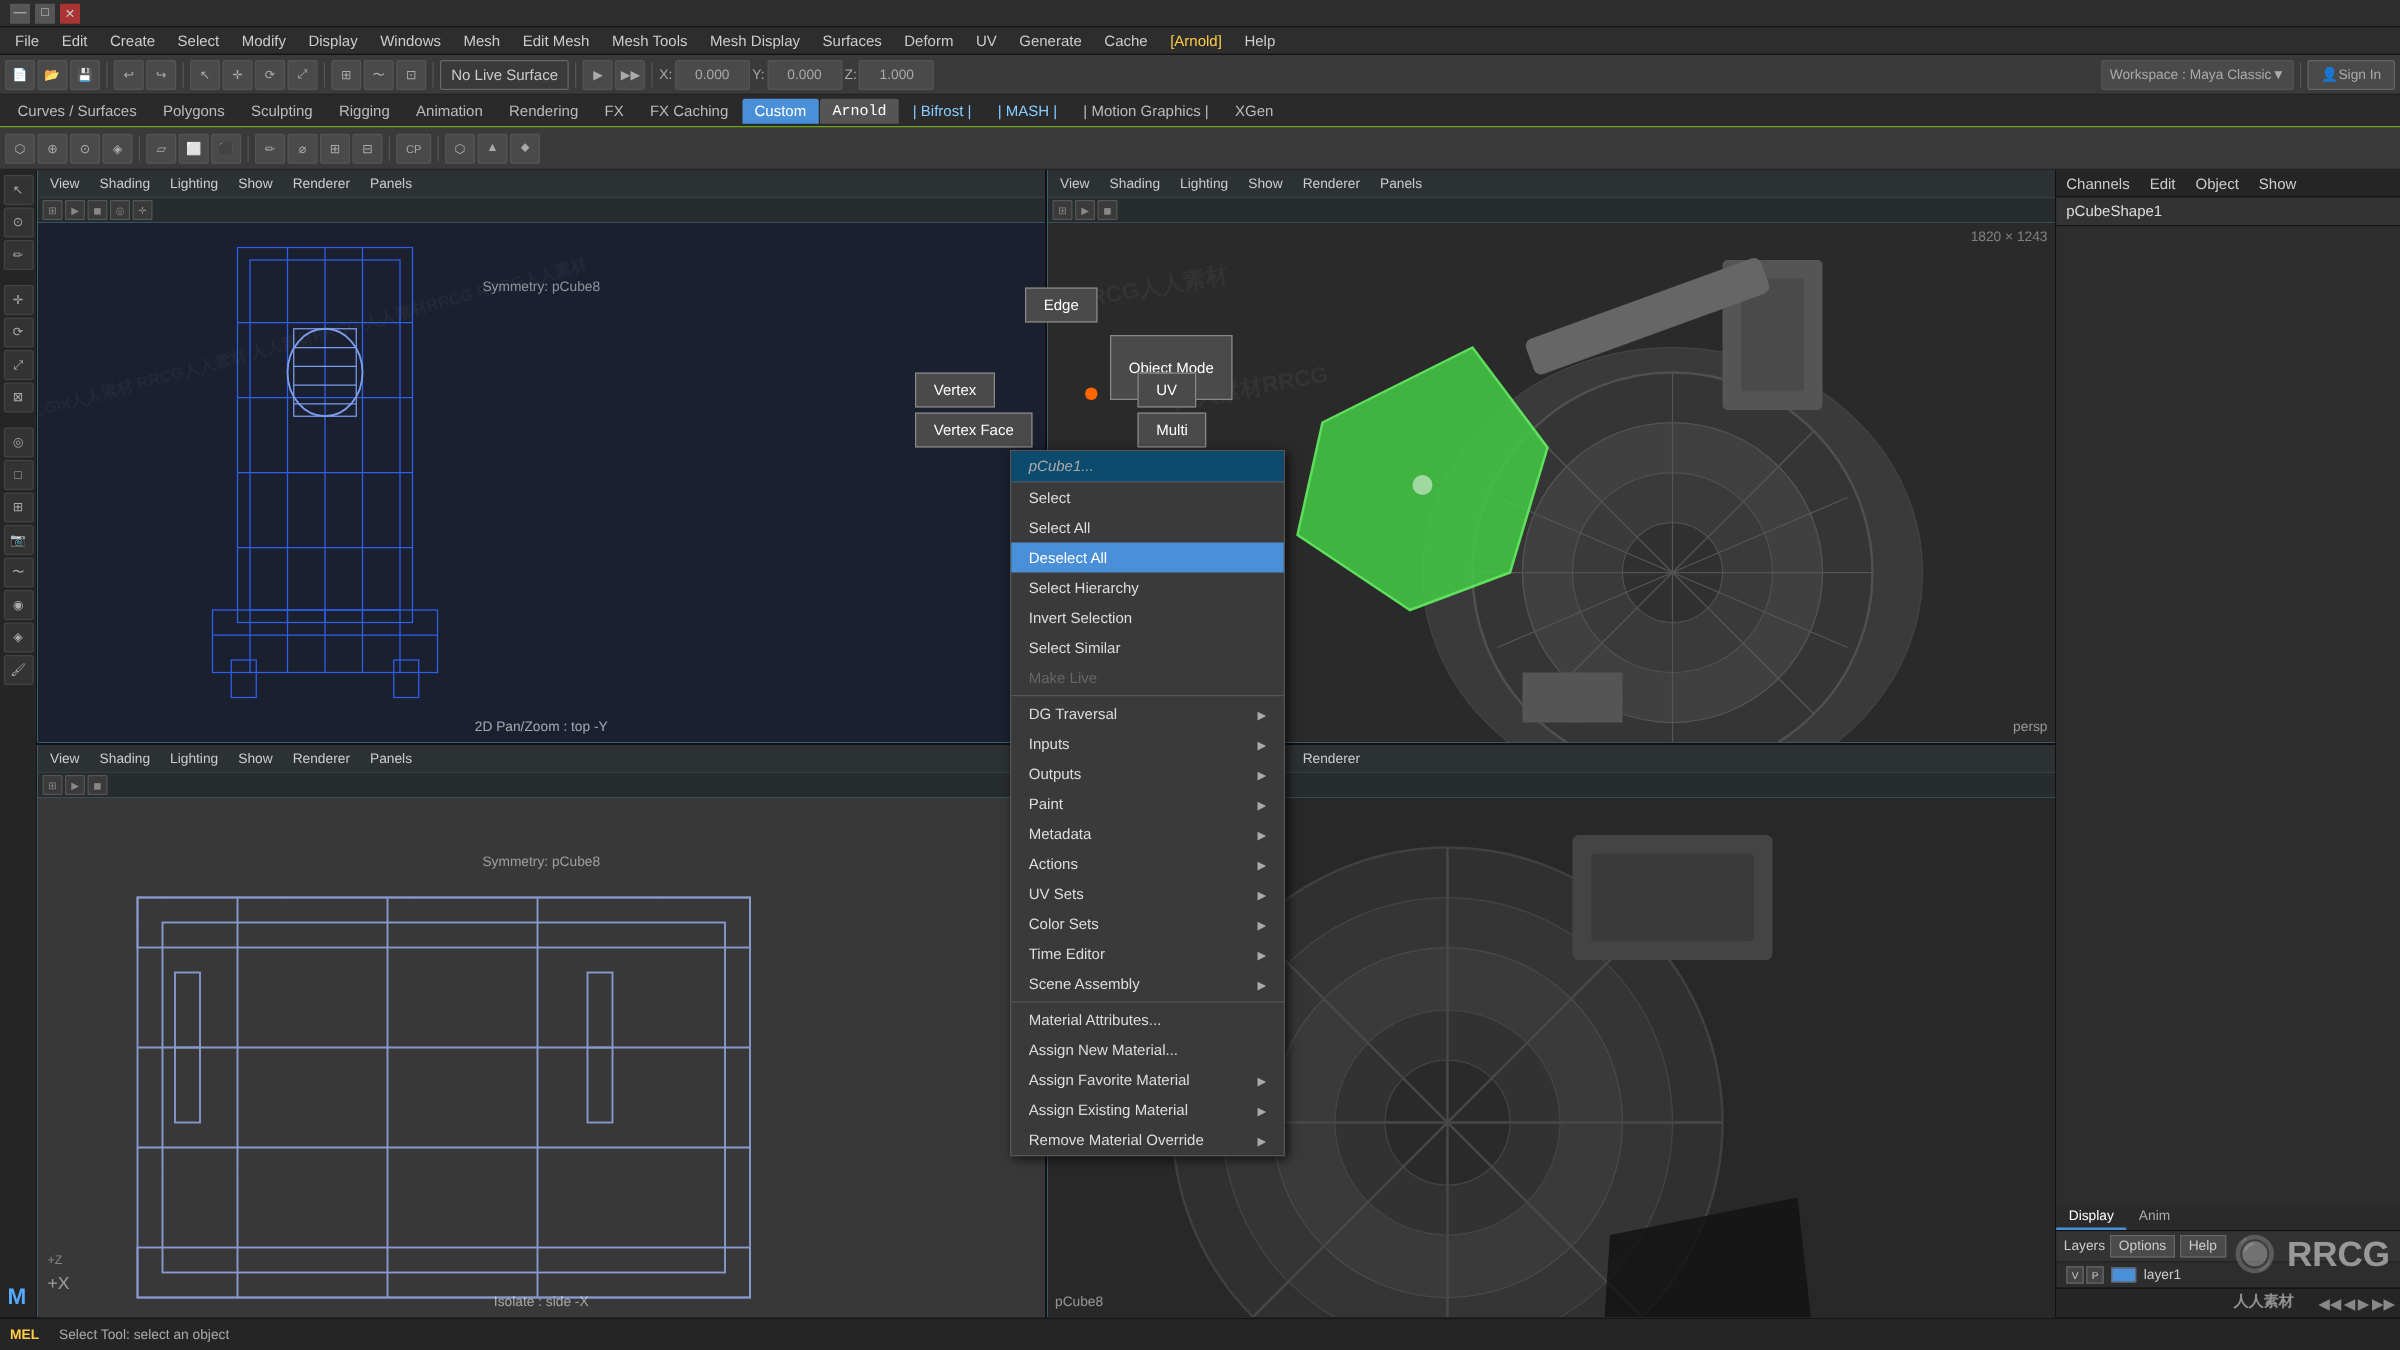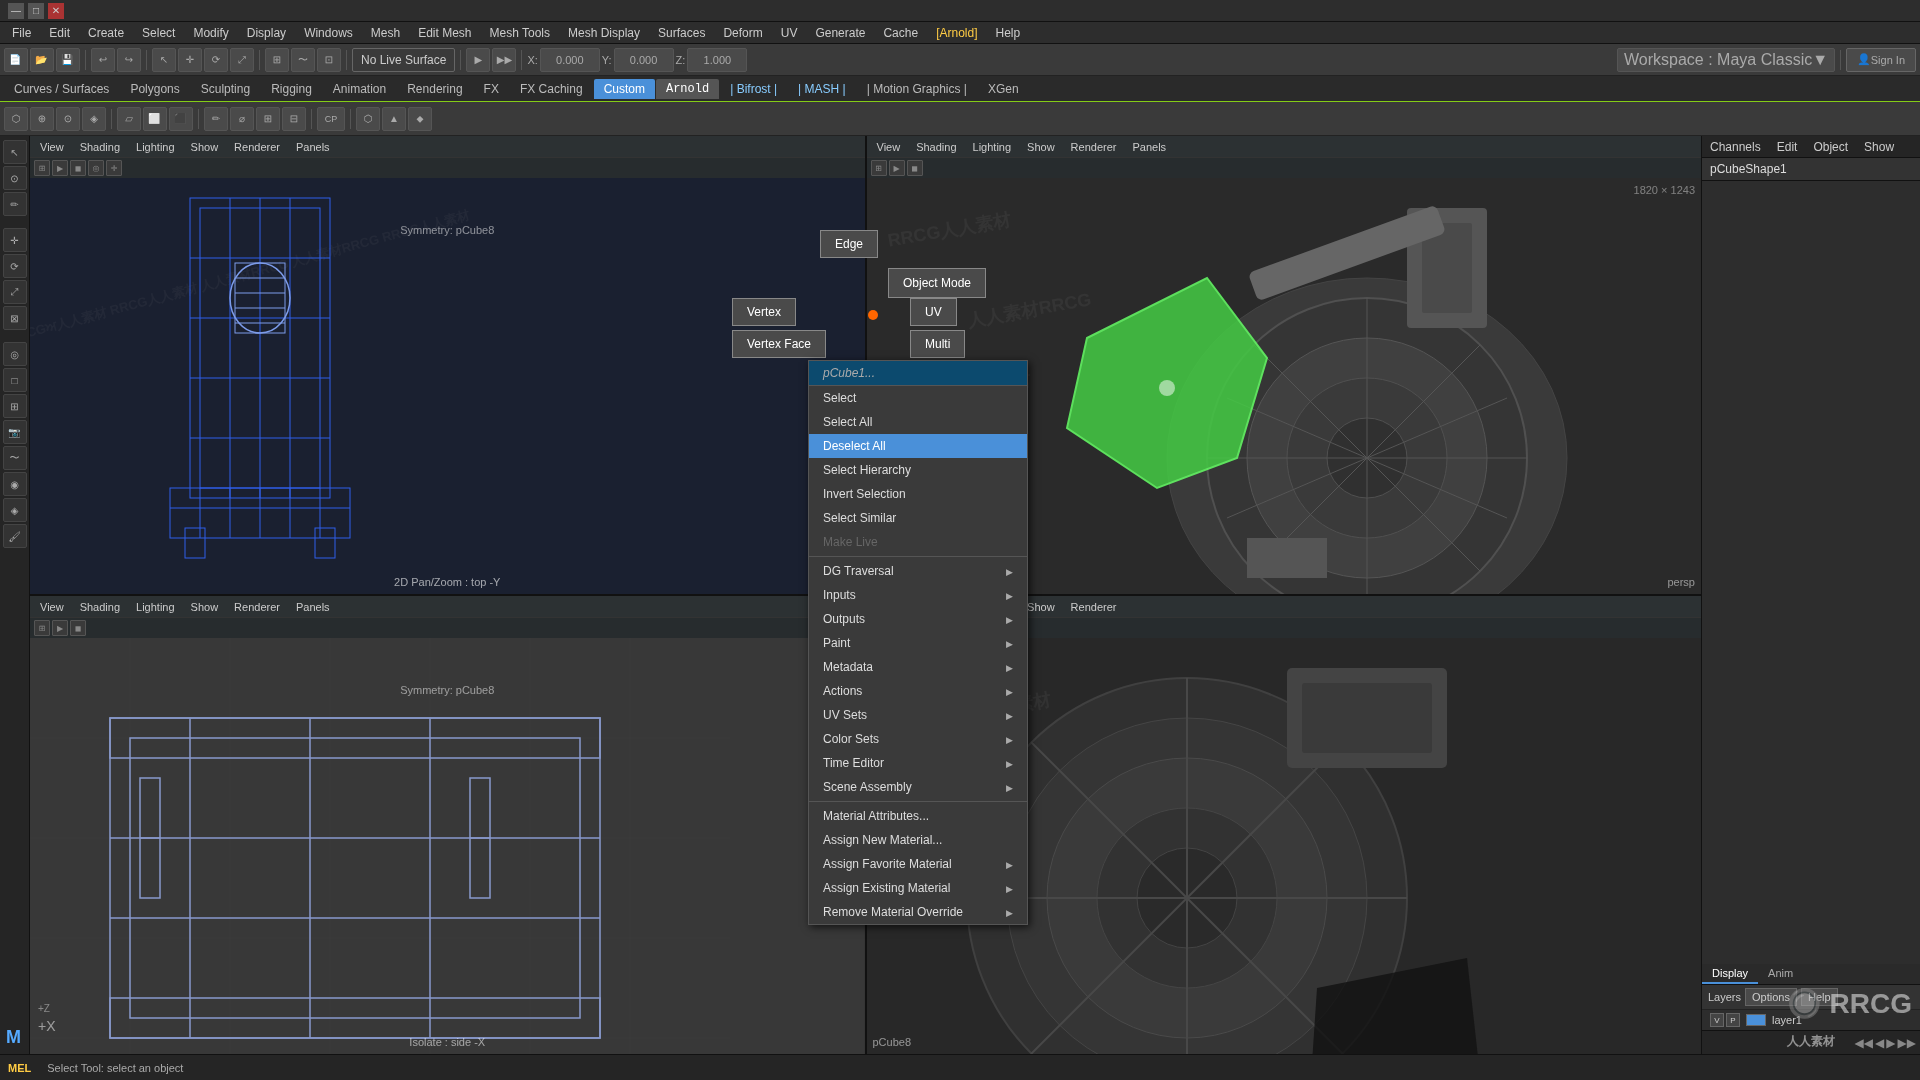--- a/index.html
+++ b/index.html
@@ -265,21 +265,21 @@
       position: absolute;
       top: 46px; left: 50%;
       transform: translateX(-50%);
       color: rgba(255,255,255,0.5);
       font-size: 11px;
       pointer-events: none;
     }
 
     
     #right-panel {
-      width: 219px;
+      width: 276px;
       background: #2d2d2d;
       border-left: 1px solid #111;
       display: flex;
       flex-direction: column;
     }
     #right-panel-header {
       height: 22px;
       background: #252525;
       display: flex;
       align-items: center;
@@ -522,21 +522,21 @@
   <div class="tb-btn">▶</div>
   <div class="tb-btn">▶▶</div>
   <div class="tb-sep"></div>
   <span style="color:#aaa; font-size:11px;">X:</span>
   <div class="tb-btn-wide" style="width:60px; font-size:11px;">0.000</div>
   <span style="color:#aaa; font-size:11px;">Y:</span>
   <div class="tb-btn-wide" style="width:60px; font-size:11px;">0.000</div>
   <span style="color:#aaa; font-size:11px;">Z:</span>
   <div class="tb-btn-wide" style="width:60px; font-size:11px;">1.000</div>
   <div style="flex:1;"></div>
-  <div class="tb-btn-wide" style="font-size:16px;text-align:center;">Workspace : Maya Classic▼</div>
+  <div class="tb-btn-wide" style="font-size:11px;text-align:center;">Workspace : Maya Classic▼</div>
   <div class="tb-sep"></div>
   <div class="tb-btn-wide sign-in-btn">
     <span>👤</span>
     <span>Sign In</span>
   </div>
 </div>
 
 <div id="module-tabs">
   <div class="mod-tab">Curves / Surfaces</div>
   <div class="mod-tab">Polygons</div>
@@ -872,21 +872,21 @@
       <div style="cursor:pointer;color:#888;font-size:12px;">▶▶</div>
     </div>
   </div>
 
 </div>
 
 <div id="marking-menu" style="position:absolute; top:230px; left:720px; z-index:999;">
 
   <div class="mm-btn" style="position:absolute; top:0; left:100px; background:#4a4a4a; border:1px solid #888; color:#fff; font-size:12px; padding:6px 14px;">Edge</div>
 
-  <div class="mm-btn" style="position:absolute; top:38px; left:168px; background:#4a4a4a; border:1px solid #888; color:#fff; font-size:12px; padding:7px 14px;">Object Mode</div>
+  <div class="mm-btn" style="position:absolute; top:38px; left:168px; background:#4a4a4a; border:1px solid #888; color:#fff; font-size:12px; padding:18px 14px;">Object Mode</div>
 
   <div class="mm-btn" style="position:absolute; top:68px; left:12px; background:#4a4a4a; border:1px solid #888; color:#fff; font-size:12px; padding:6px 14px;">Vertex</div>
 
   <div class="mm-btn" style="position:absolute; top:68px; left:190px; background:#4a4a4a; border:1px solid #888; color:#fff; font-size:12px; padding:6px 14px;">UV</div>
 
   <div class="mm-btn" style="position:absolute; top:100px; left:12px; background:#4a4a4a; border:1px solid #888; color:#fff; font-size:12px; padding:6px 14px;">Vertex Face</div>
 
   <div class="mm-btn" style="position:absolute; top:100px; left:190px; background:#4a4a4a; border:1px solid #888; color:#fff; font-size:12px; padding:6px 14px;">Multi</div>
 
   <div class="mm-btn" style="position:absolute; top:136px; left:100px; background:#4a4a4a; border:1px solid #888; color:#fff; font-size:12px; padding:6px 14px;">Face</div>

